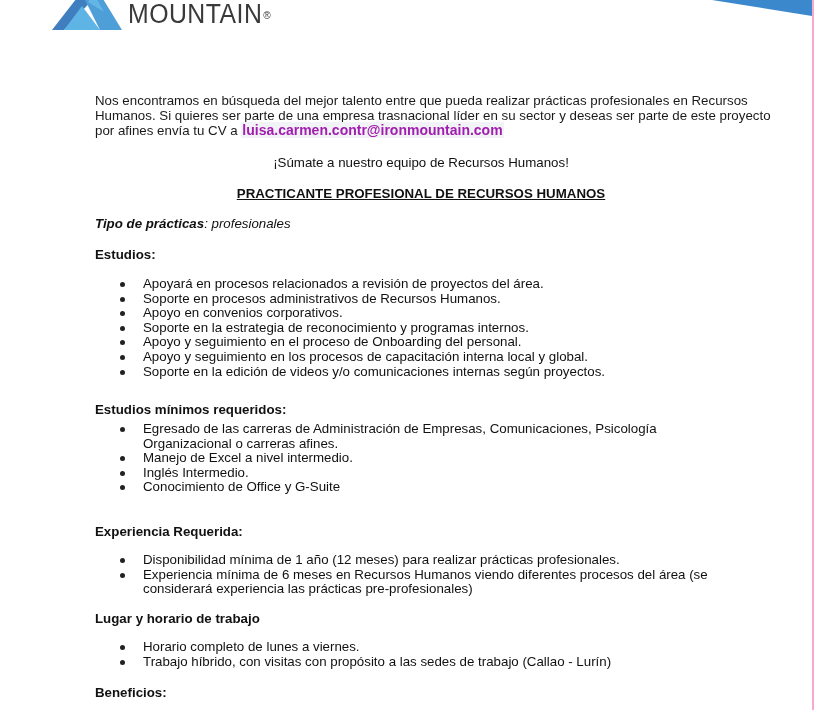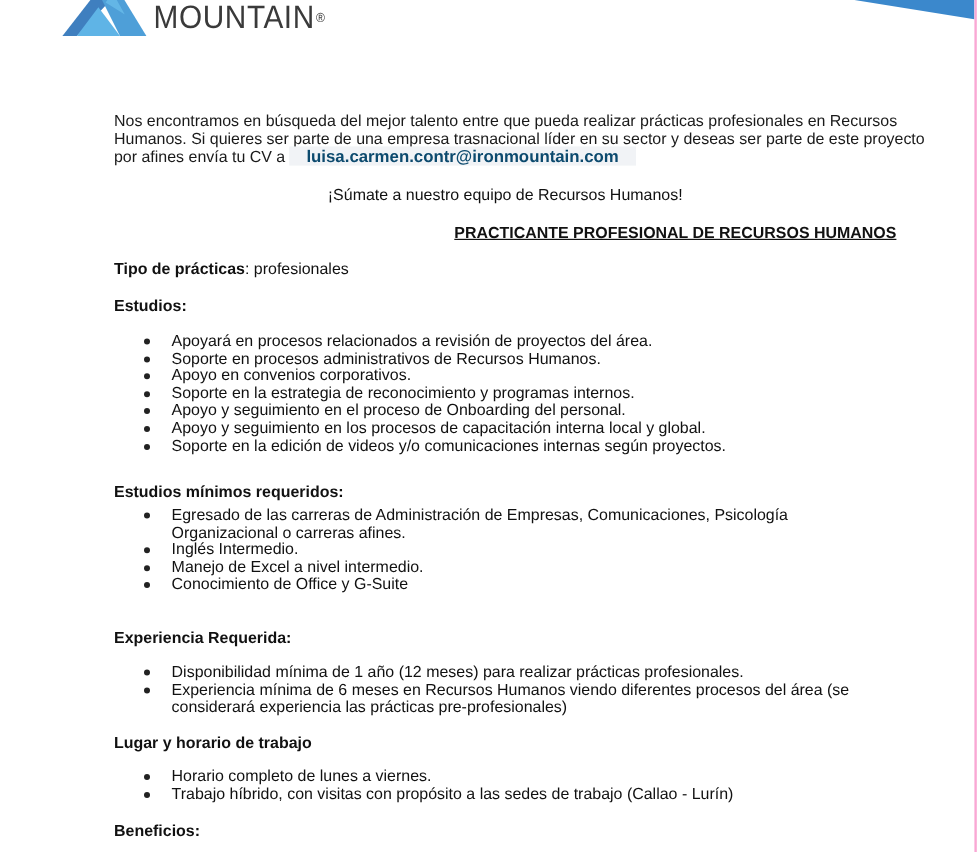--- a/index.html
+++ b/index.html
@@ -11,25 +11,25 @@
     .logo svg { position: absolute; left: 0; top: 0; }
     .logo-text { position: absolute; left: 86px; top: 1px; font-family: "Liberation Sans", sans-serif; font-size: 27px; font-weight: normal; letter-spacing: 0.5px; color: #3a3a3a; transform: scaleX(0.92); transform-origin: left top; white-space: nowrap; line-height: 30px; }
     .logo-reg { font-size: 11px; vertical-align: top; position: relative; top: 1px; margin-left: 1px; }
 
     .corner { position: absolute; right: 0; top: 0; }
 
     .content { position: absolute; left: 95px; top: 93px; width: 652px; font-size: 13.3px; line-height: 15px; font-family: "Liberation Sans", sans-serif; }
     .intro { text-align: justify; color: #1a1a1a; }
     .intro .line { display: block; text-align: justify; text-align-last: justify; white-space: nowrap; }
     .intro .line.last { text-align-last: left; }
-    .email { font-weight: bold; font-size: 14px; background: #f1f3f6; padding: 0 14px; color: #0c4a6e; }
+    .email { font-weight: bold; font-size: 14px; background: #f1f3f6; padding: 0 1px; color: #a21caf; }
 
     .tagline { position: absolute; left: 0; width: 100%; top: 62px; text-align: center; }
-    .job-title { position: absolute; left: 0; width: 100%; top: 93px; text-align: right; font-weight: bold; text-decoration: underline; }
-    .tipo { position: absolute; left: 0; top: 123px; }
+    .job-title { position: absolute; left: 0; width: 100%; top: 93px; text-align: center; font-weight: bold; text-decoration: underline; }
+    .tipo { position: absolute; left: 0; top: 123px; font-style: italic; }
     .sec-head { position: absolute; left: 0; font-weight: bold; }
 
     ul.blist { position: absolute; left: 0; list-style: none; width: 652px; }
     ul.blist li { position: relative; padding-left: 48px; line-height: 14.6px; }
     ul.blist li::before { content: ""; position: absolute; left: 25px; top: 5px; width: 5px; height: 5px; border-radius: 50%; background: #222; }
   </style>
 </head>
 <body>
 
 <div class="page">
@@ -67,22 +67,22 @@
       <li>Apoyo en convenios corporativos.</li>
       <li>Soporte en la estrategia de reconocimiento y programas internos.</li>
       <li>Apoyo y seguimiento en el proceso de Onboarding del personal.</li>
       <li>Apoyo y seguimiento en los procesos de capacitación interna local y global.</li>
       <li>Soporte en la edición de videos y/o comunicaciones internas según proyectos.</li>
     </ul>
 
     <div class="sec-head" style="top:309px">Estudios mínimos requeridos:</div>
     <ul class="blist" style="top:329px">
       <li>Egresado de las carreras de Administración de Empresas, Comunicaciones, Psicología Organizacional o carreras afines.</li>
+      <li>Manejo de Excel a nivel intermedio.</li>
       <li>Inglés Intermedio.</li>
-      <li>Manejo de Excel a nivel intermedio.</li>
       <li>Conocimiento de Office y G-Suite</li>
     </ul>
 
     <div class="sec-head" style="top:431px">Experiencia Requerida:</div>
     <ul class="blist" style="top:460px">
       <li>Disponibilidad mínima de 1 año (12 meses) para realizar prácticas profesionales.</li>
       <li>Experiencia mínima de 6 meses en Recursos Humanos viendo diferentes procesos del área (se considerará experiencia las prácticas pre-profesionales)</li>
     </ul>
 
     <div class="sec-head" style="top:518px">Lugar y horario de trabajo</div>

